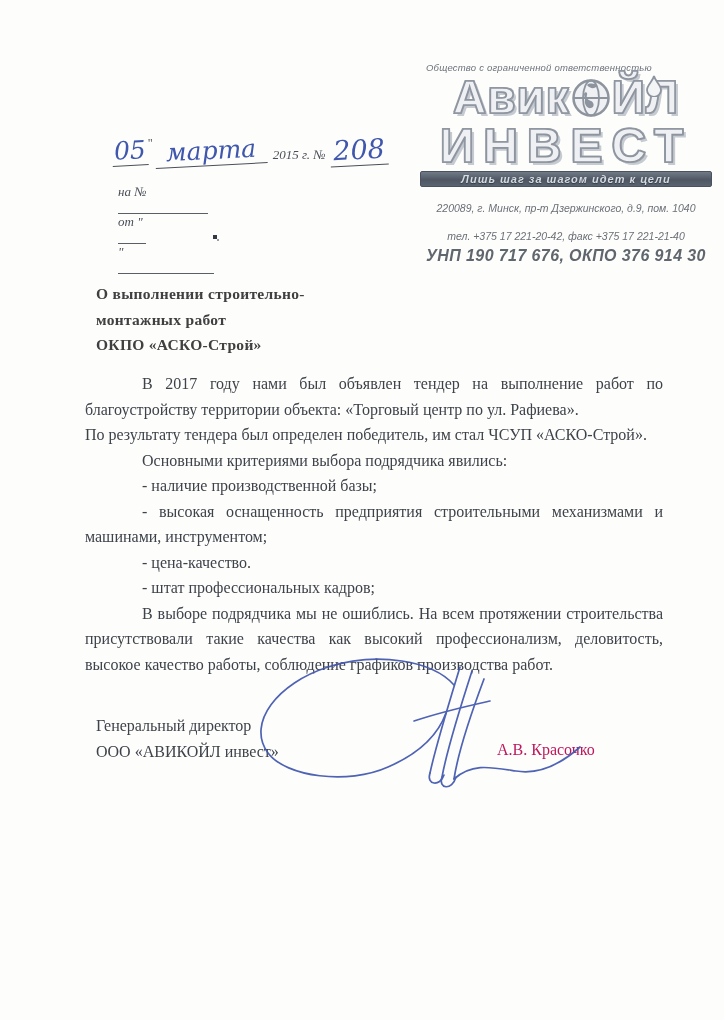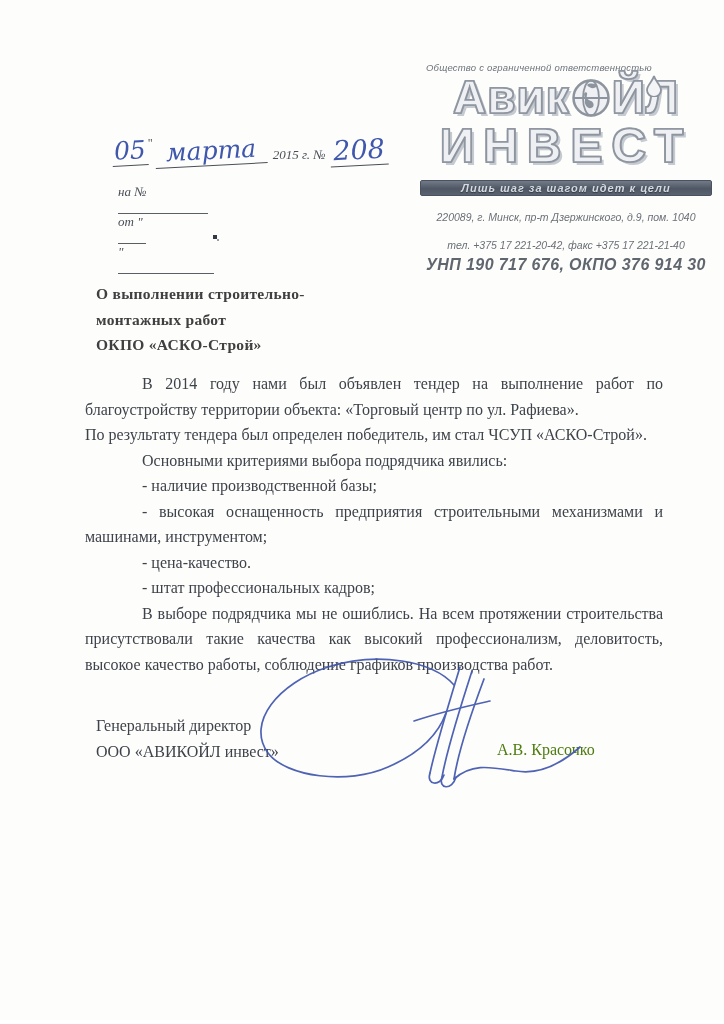--- a/index.html
+++ b/index.html
@@ -61,21 +61,21 @@
     display: inline-block;
     vertical-align: -5px;
     margin: 0 1px;
   }
   .droplet {
     position: absolute;
     top: -16px;
     right: 50px;
   }
   .slogan {
-    margin-top: 11px;
+    margin-top: 2px;
     background: linear-gradient(180deg, #717a87 0%, #4e5763 55%, #5a6370 100%);
     border: 1px solid #49525e;
     border-radius: 2px;
     color: #d5dae1;
     font-family: "Liberation Sans", sans-serif;
     font-style: italic;
     font-weight: bold;
     font-size: 11px;
     line-height: 14px;
     letter-spacing: 1px;
@@ -171,21 +171,21 @@
     top: 713px;
     font-size: 16px;
     line-height: 26px;
     color: #3e434a;
   }
   .sig-name {
     position: absolute;
     left: 497px;
     top: 741px;
     font-size: 16px;
-    color: #4d7c0f;
+    color: #be185d;
   }
   .sig-scribble {
     position: absolute;
     left: 228px;
     top: 655px;
     z-index: 3;
   }
 
   
   .speck {
@@ -248,21 +248,21 @@
 
   <div class="speck"></div>
 
   <div class="subject">
     <div>О выполнении строительно-</div>
     <div>монтажных работ</div>
     <div>ОКПО «АСКО-Строй»</div>
   </div>
 
   <div class="body-text">
-    <p class="indent">В 2014 году нами был объявлен тендер на выполнение работ по благоустройству территории объекта: «Торговый центр по ул. Рафиева».</p>
+    <p class="indent">В 2017 году нами был объявлен тендер на выполнение работ по благоустройству территории объекта: «Торговый центр по ул. Рафиева».</p>
     <p>По результату тендера был определен победитель, им стал ЧСУП «АСКО-Строй».</p>
     <p class="indent">Основными критериями выбора подрядчика явились:</p>
     <p class="indent">- наличие производственной базы;</p>
     <p class="indent">- высокая оснащенность предприятия строительными механизмами и машинами, инструментом;</p>
     <p class="indent">- цена-качество.</p>
     <p class="indent">- штат профессиональных кадров;</p>
     <p class="indent">В выборе подрядчика мы не ошиблись. На всем протяжении строительства присутствовали такие качества как высокий профессионализм, деловитость, высокое качество работы, соблюдение графиков производства работ.</p>
   </div>
 
   <div class="sig-title">

